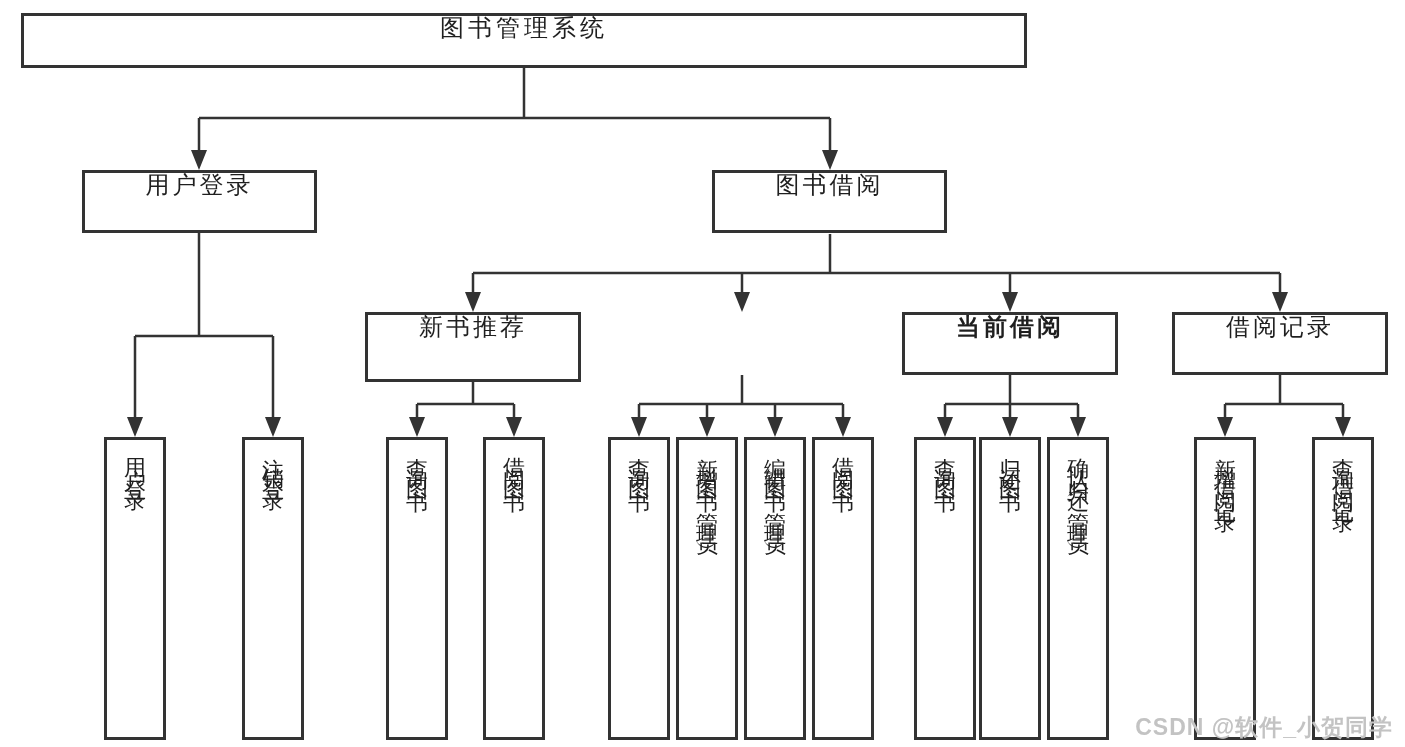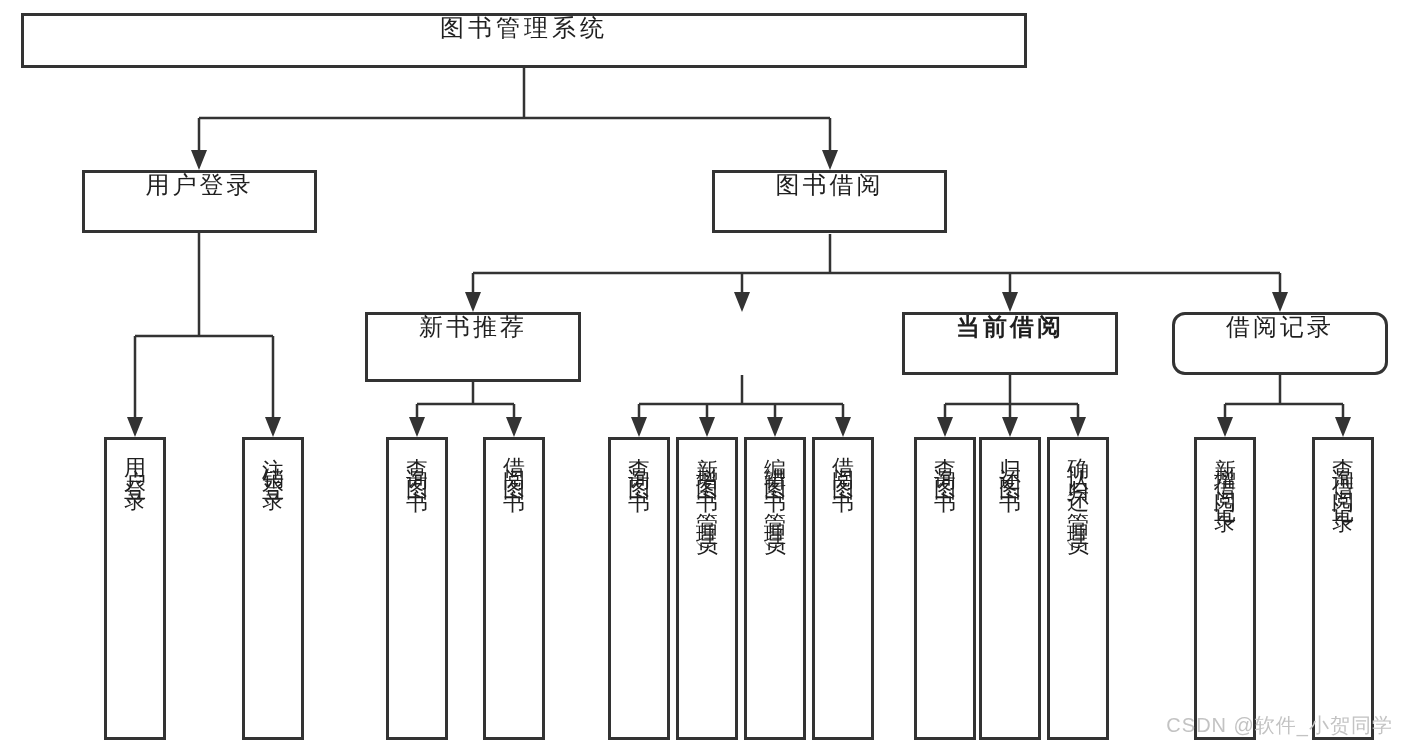--- a/index.html
+++ b/index.html
@@ -43,25 +43,26 @@
     font-size: 22px;
     letter-spacing: 11px;
     line-height: 1;
     color: var(--c-text, #1f1f1f);
     white-space: nowrap;
   }
   .watermark {
     position: absolute;
     right: 12px;
     top: 712px;
-    font-size: 20px;
+    font-size: 23px;
     letter-spacing: 1px;
     color: var(--c-watermark, #c3c3c3);
     z-index: 5;
     white-space: nowrap;
+    font-weight: bold;
   }
 </style>
 </head>
 <body>
 
 <div class="canvas">
 
   <svg class="connectors" viewBox="0 0 1405 747" xmlns="http://www.w3.org/2000/svg" aria-hidden="true">
 
     <path fill="none" stroke="currentColor" stroke-width="2.5" d="M524 68 V118
@@ -129,21 +130,21 @@
   <div class="node" style="left:712px; top:170px; width:235px; height:63px;">
     <span class="h-label">图书借阅</span>
   </div>
 
   <div class="node" style="left:365px; top:312px; width:216px; height:70px;">
     <span class="h-label">新书推荐</span>
   </div>
   <div class="node" style="left:902px; top:312px; width:216px; height:63px;font-weight:bold;">
     <span class="h-label">当前借阅</span>
   </div>
-  <div class="node" style="left:1172px; top:312px; width:216px; height:63px;border-radius:13px;">
+  <div class="node" style="left:1172px; top:312px; width:216px; height:63px;">
     <span class="h-label">借阅记录</span>
   </div>
 
   <div class="node" style="left:104px; top:437px; width:62px; height:303px;">
     <span class="v-label">用户登录</span>
   </div>
   <div class="node" style="left:242px; top:437px; width:62px; height:303px;">
     <span class="v-label">注销登录</span>
   </div>
   <div class="node" style="left:386px; top:437px; width:62px; height:303px;">

